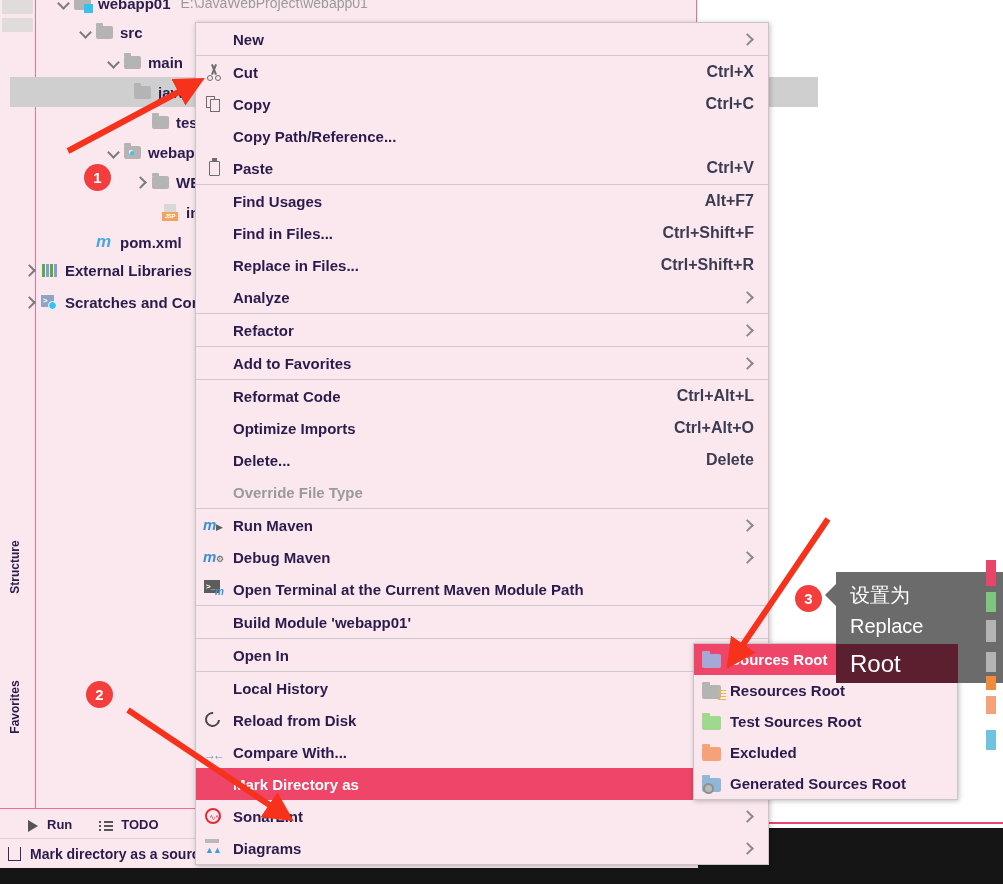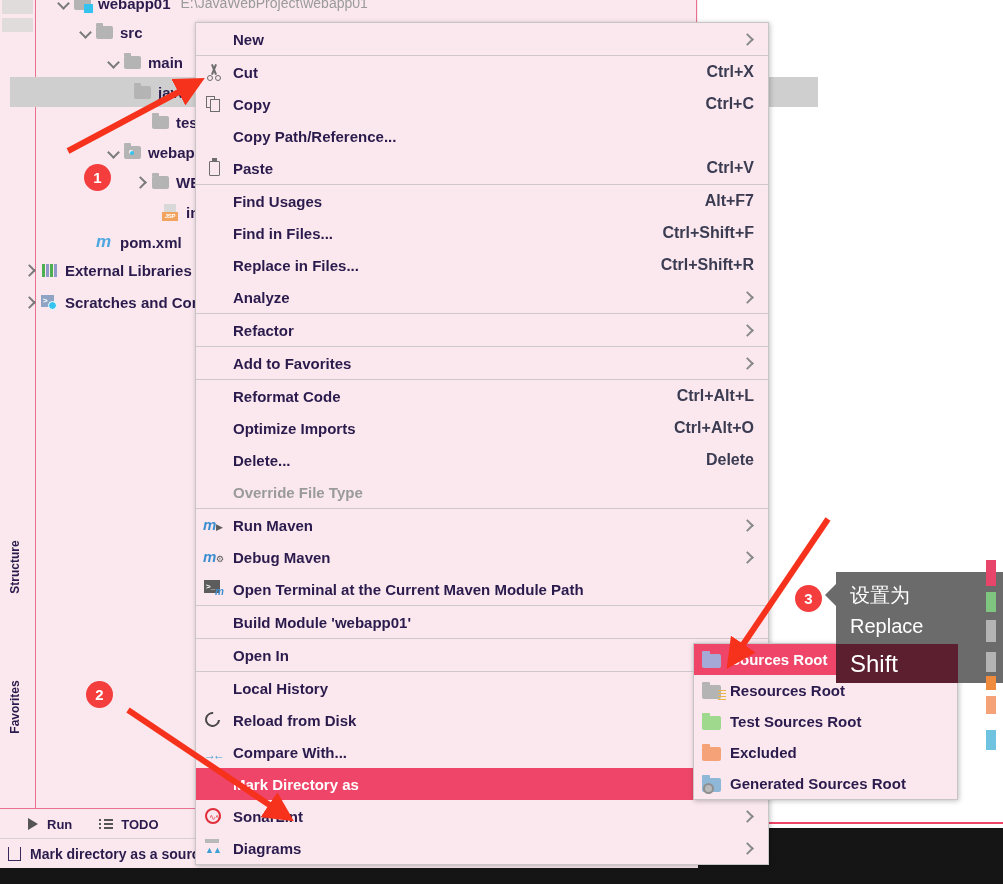--- a/index.html
+++ b/index.html
@@ -56,21 +56,21 @@
   .mico{font-size:17px;color:#4da6e0;font-style:italic;font-weight:700;line-height:18px;}
   .libico{position:absolute;left:1px;top:3px;width:15px;height:13px;}
   .libico i{position:absolute;top:0;width:3px;height:13px;display:block;}
   .scratchico{position:absolute;left:0;top:2px;width:17px;height:15px;}
   .scr-sq{position:absolute;left:0;top:0;width:13px;height:12px;background:#8fa4c4;}
   .scr-ar{position:absolute;left:2px;top:2px;color:#fff;font-size:8px;font-weight:700;line-height:8px;}
   .scr-clk{position:absolute;left:7px;top:6px;width:9px;height:9px;border-radius:50%;background:#34c2ef;border:1px solid #fff;box-sizing:border-box;}
 
   
   .runbar{position:absolute;left:0;top:808px;width:698px;height:30px;background:#fae8ee;border-top:1px solid #e8718f;display:flex;align-items:center;}
-  .runbar .item{display:flex;align-items:center;margin-left:28px;font-size:13px;color:#2b1b4d;font-weight:600;}
+  .runbar .item{display:flex;align-items:flex-end;margin-left:28px;font-size:13px;color:#2b1b4d;font-weight:600;}
   .play-ico{width:0;height:0;border-left:10px solid #555;border-top:6px solid transparent;border-bottom:6px solid transparent;margin-right:9px;}
   .todo-ico{width:13px;height:11px;margin-right:8px;position:relative;}
   .todo-ico i{position:absolute;left:4px;height:2px;width:9px;background:#555;display:block;}
   .todo-ico i::before{content:"";position:absolute;left:-5px;top:0;width:2px;height:2px;background:#555;}
 
   .statusbar{position:absolute;left:0;top:838px;width:698px;height:30px;background:#fae8ee;border-top:1px solid #d9d0d4;display:flex;align-items:center;}
   .sb-ico{width:13px;height:14px;margin-left:8px;margin-right:9px;border:1.5px solid #3a2a5c;border-top:none;box-sizing:border-box;}
   .statusbar .txt{font-size:14px;color:#2b1b4d;font-weight:600;white-space:nowrap;}
 
   .blackbar{position:absolute;left:0;top:868px;width:1003px;height:16px;background:#151515;}
@@ -557,21 +557,21 @@
 
   </div>
 
   <div class="tooltip">
     <span class="tail"></span>
     <div>设置为</div>
     <div>Replace</div>
     <div style="visibility:hidden">Root</div>
   </div>
   <div class="tip-overlay"></div>
-  <div class="tip-word3">Shift</div>
+  <div class="tip-word3">Root</div>
 
   <svg class="anno" viewBox="0 0 1003 884">
     <defs>
       <marker id="ah" markerWidth="5" markerHeight="5" refX="2.2" refY="2.5" orient="auto">
         <path d="M0,0 L5,2.5 L0,5 z" fill="#f7321c"></path>
       </marker>
     </defs>
 
     <line x1="68" y1="151" x2="190" y2="86" stroke="#f7321c" stroke-width="6" marker-end="url(#ah)"></line>
 

